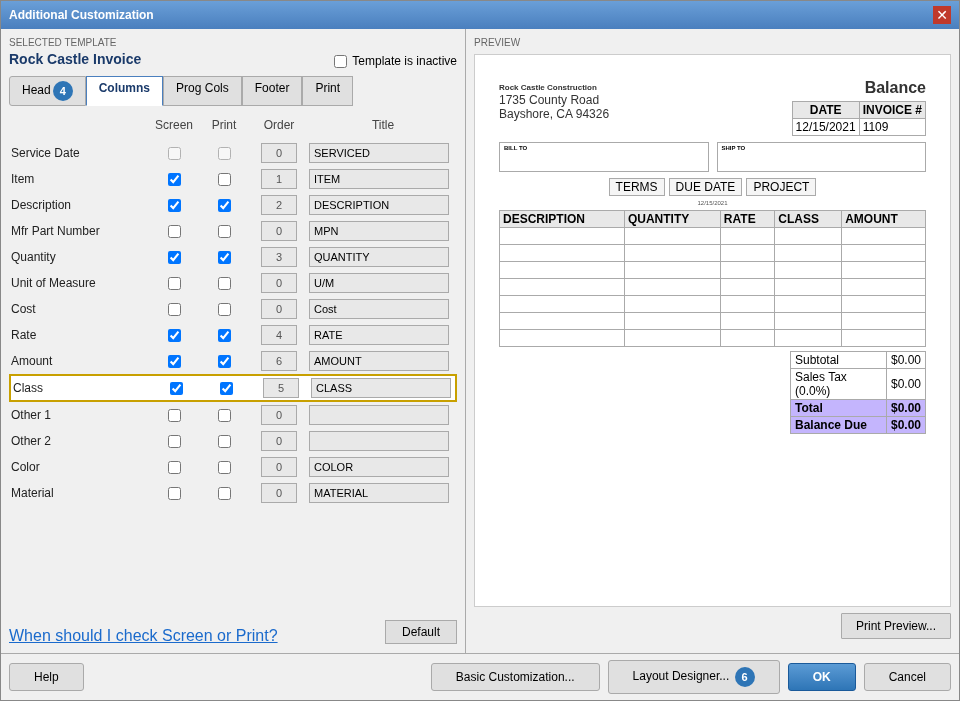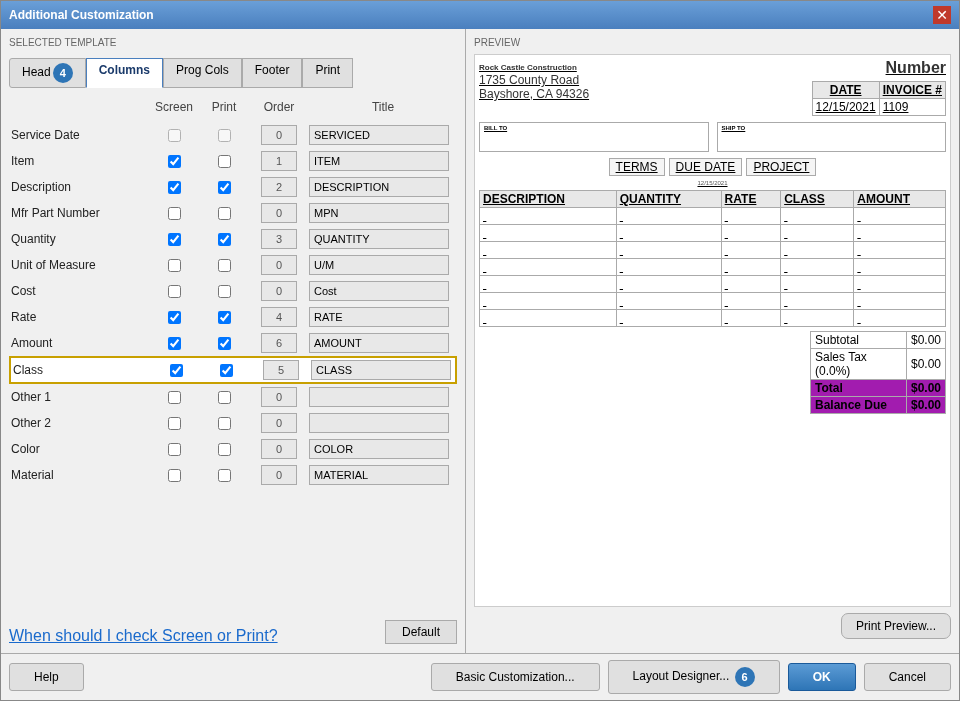--- a/index.html
+++ b/index.html
@@ -30,59 +30,66 @@
     .order-box { width: 36px; height: 20px; border: 1px solid #aaa; background: #e8e8e8; text-align: center; font-size: 11px; display: flex; align-items: center; justify-content: center; color: #555; }
     .title-input { width: 140px; height: 20px; border: 1px solid #aaa; background: #e8e8e8; padding: 0 4px; font-size: 11px; }
     .title-input-empty { width: 140px; height: 20px; border: 1px solid #aaa; background: #e8e8e8; }
     .bottom-link { color: #1a6acc; text-decoration: underline; cursor: pointer; font-size: 16px; margin-top: 8px; }
     .default-btn { padding: 4px 16px; border: 1px solid #aaa; background: #e0e0e0; cursor: pointer; font-size: 12px; }
     .bottom-row { display: flex; justify-content: space-between; align-items: center; padding: 6px 8px; border-top: 1px solid #aaa; background: #f0f0f0; }
     .btn-row { display: flex; gap: 8px; align-items: center; }
     .btn { padding: 6px 24px; border: 1px solid #aaa; background: #e0e0e0; cursor: pointer; font-size: 12px; border-radius: 3px; }
     .btn-primary { background: linear-gradient(to bottom, #5b9bd5, #2e75b6); color: white; border: 1px solid #1a5a9a; font-weight: bold; }
     .preview-label { font-size: 10px; color: #666; text-transform: uppercase; margin-bottom: 6px; }
-    .preview-box { flex: 1; background: white; border: 1px solid #ccc; padding: 4px; overflow: hidden; position: relative; text-decoration: underline; }
+    .preview-box { flex: 1; background: white; border: 1px solid #ccc; padding: 24px; overflow: hidden; position: relative; }
     .inv-header { display: flex; justify-content: space-between; align-items: flex-start; margin-bottom: 6px; }
     .inv-company { font-size: 7px; color: #333; }
     .inv-company strong { font-size: 8px; }
     .inv-title { font-size: 16px; font-weight: bold; color: #333; }
     .inv-table-small { border-collapse: collapse; font-size: 6px; }
     .inv-table-small td, .inv-table-small th { border: 1px solid #aaa; padding: 1px 3px; }
     .inv-table-small th { background: #e8e8e8; }
     .bill-ship { display: flex; gap: 8px; margin-bottom: 6px; }
     .bill-box { flex: 1; border: 1px solid #aaa; padding: 2px 4px; font-size: 6px; min-height: 30px; }
     .terms-row { display: flex; gap: 4px; justify-content: center; margin-bottom: 4px; }
     .terms-cell { border: 1px solid #aaa; padding: 1px 6px; font-size: 6px; text-align: center; background: #f5f5f5; }
     .inv-main-table { width: 100%; border-collapse: collapse; font-size: 6px; margin-bottom: 4px; }
     .inv-main-table th { background: #e8e8e8; border: 1px solid #aaa; padding: 1px 3px; text-align: left; }
     .inv-main-table td { border: 1px solid #aaa; padding: 1px 3px; }
     .inv-main-table .body-row td { height: 10px; }
     .summary-table { float: right; border-collapse: collapse; font-size: 7px; width: 136px; }
     .summary-table td { padding: 1px 4px; border: 1px solid #aaa; }
-    .summary-table .bold-row td { font-weight: bold; background: #a21caf; }
+    .summary-table .bold-row td { font-weight: bold; background: #c4b5fd; }
     .step-badge { display: inline-flex; align-items: center; justify-content: center; width: 20px; height: 20px; border-radius: 50%; background: #2e75b6; color: white; font-size: 11px; font-weight: bold; margin-left: 2px; vertical-align: middle; }
     input[type="checkbox"] { width: 13px; height: 13px; }
-    .print-preview-btn { padding: 5px 14px; border: 1px solid #aaa; background: #e0e0e0; cursor: pointer; font-size: 12px; border-radius: 7px; margin-bottom: 6px; align-self: flex-end; }
+    .print-preview-btn { padding: 5px 14px; border: 1px solid #aaa; background: #e0e0e0; cursor: pointer; font-size: 12px; border-radius: 1px; margin-bottom: 6px; align-self: flex-end; }
   </style>
 </head>
 <body>
 
 <div class="dialog">
 
   <div class="title-bar">
     <span>Additional Customization</span>
     <button class="title-bar-close">✕</button>
   </div>
 
   <div class="content-area">
 
     <div class="left-panel">
 
       <div class="template-header">
         <div class="template-label">SELECTED TEMPLATE</div>
+        <div style="display:flex;justify-content:space-between;align-items:center;">
+          <span class="template-name">Rock Castle Invoice</span>
+          <div class="inactive-row">
+            <input type="checkbox" style="">
+            <label>Template is inactive</label>
+          </div>
+        </div>
       </div>
 
       <div class="tabs">
         <div class="tab">
           Head<span class="step-badge">4</span>
         </div>
         <div class="tab active">
           <span>Columns</span>
         </div>
         <div class="tab">
@@ -315,21 +322,21 @@
       <div class="preview-label">PREVIEW</div>
       <div class="preview-box">
 
         <div class="inv-header">
           <div class="inv-company">
             <div><strong>Rock Castle Construction</strong></div>
             <div>1735 County Road</div>
             <div>Bayshore, CA 94326</div>
           </div>
           <div style="display:flex;flex-direction:column;align-items:flex-end;gap:4px;">
-            <div class="inv-title">Number</div>
+            <div class="inv-title">Balance</div>
             <table class="inv-table-small">
               <tbody>
                   <tr>
                 <th>DATE</th>
                 <th>INVOICE #</th>
               </tr>
               <tr>
                 <td>12/15/2021</td>
                 <td>1109</td>
               </tr>

